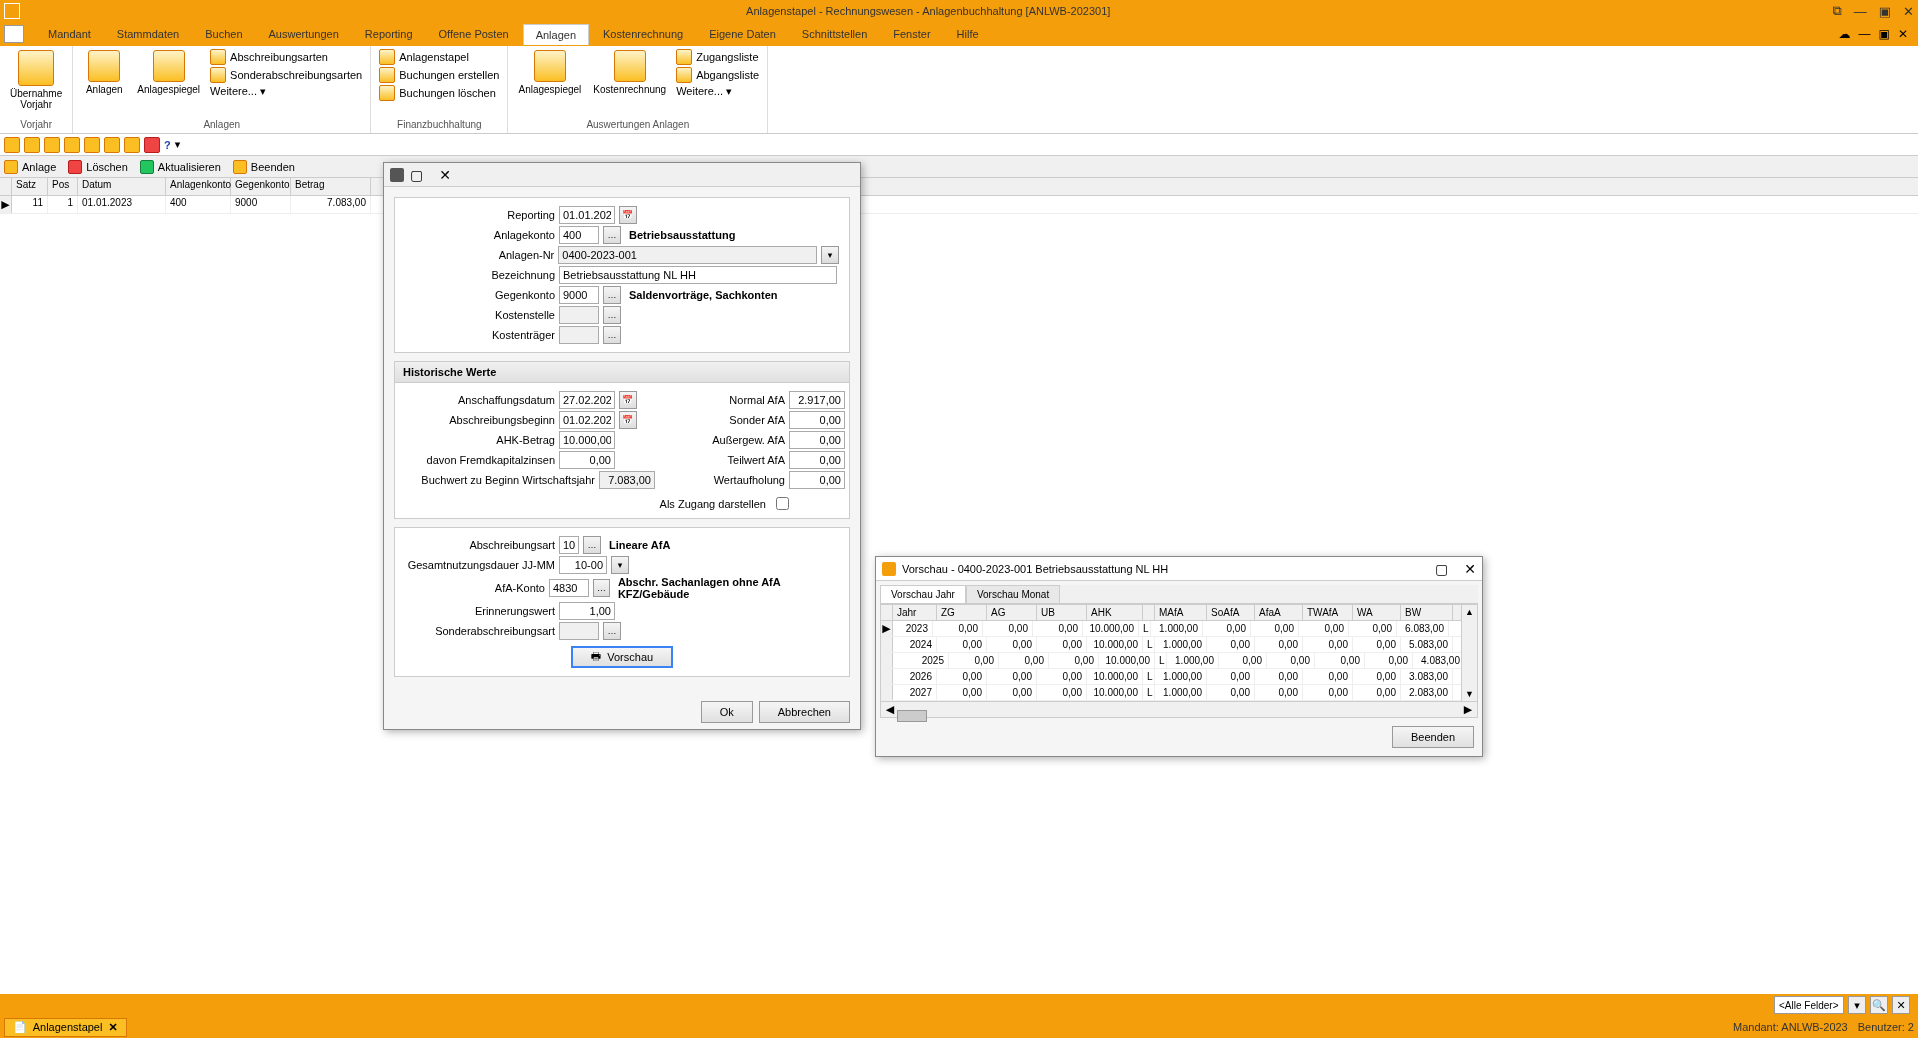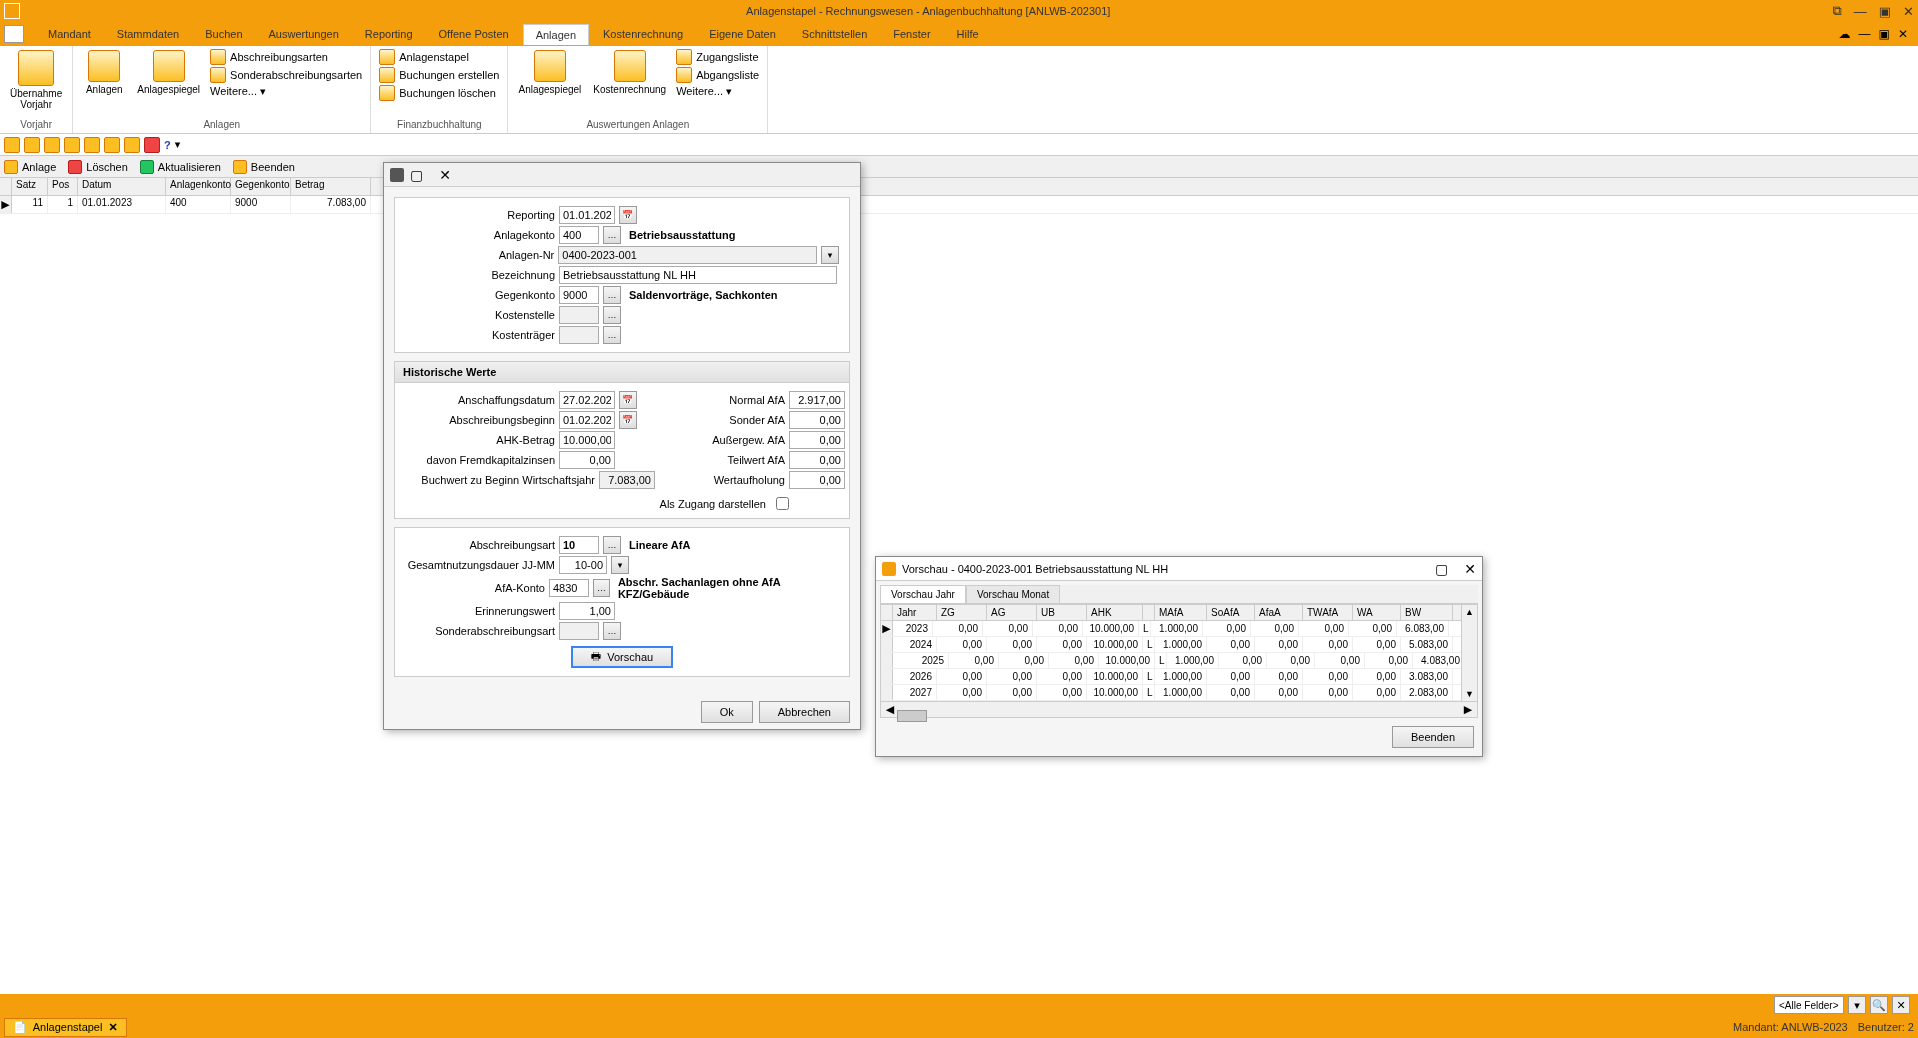--- a/index.html
+++ b/index.html
@@ -364,21 +364,21 @@
         <div class="frow" style="justify-content:flex-end;margin-top:6px">
             <span>Als Zugang darstellen</span>
             <input type="checkbox" style="margin: 0px 50px 0px 6px;">
           </div>
       </div>
     </div>
     <div class="section">
       <div class="section-body">
         <div class="frow">
             <div class="flabel">Abschreibungsart</div>
-            <input class="finput" style="width: 40px; font-weight: bold;" value="10">
+            <input class="finput" style="width: 20px;" value="10">
             <button class="fbtn">…</button>
             <span class="ftxt">Lineare AfA</span>
           </div>
         <div class="frow">
             <div class="flabel">Gesamtnutzungsdauer JJ-MM</div>
             <input class="finput" style="width: 48px; text-align: right;" value="10-00">
             <button class="fbtn">▾</button>
           </div>
         <div class="frow">
             <div class="flabel">AfA-Konto</div>

